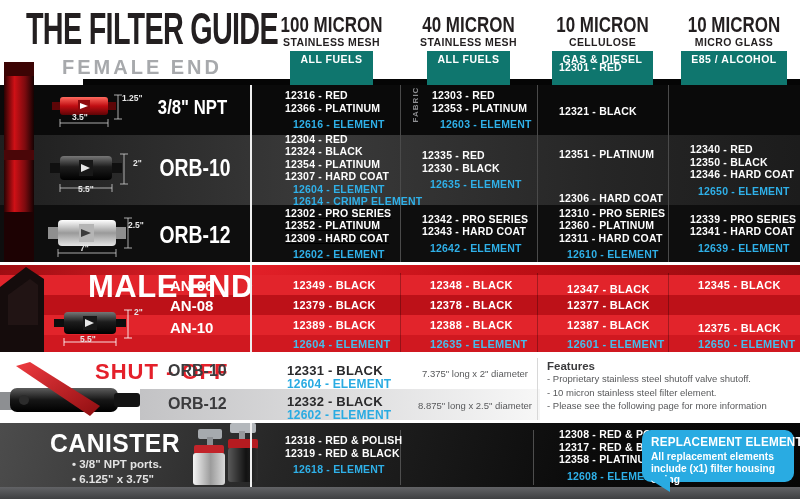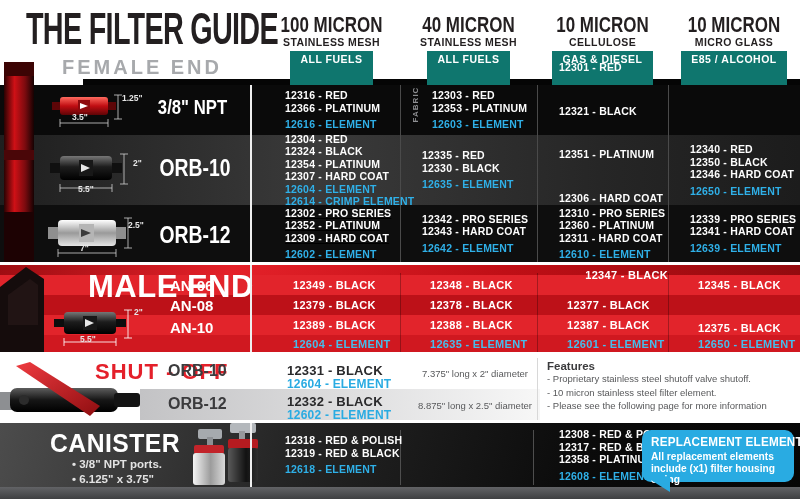--- a/index.html
+++ b/index.html
@@ -18,21 +18,21 @@
               letter-spacing:.5px;padding:2px 10px 20px;}
   
   .drow{left:0;width:800px;}
   #frow1{top:85px;height:50px;background:#0a0a0a;}
   #frow2{top:135px;height:70px;background:linear-gradient(90deg,#1f1f1f,#3a3a3a 40%,#262626 75%,#1c1c1c);}
   #frow3{top:205px;height:57px;background:#0e0e0e;}
   .vdiv-dark{width:1px;background:#4a4a4a;}
   .white-div{width:2px;background:#efefef;}
   .cell{display:flex;flex-direction:column;justify-content:center;padding-left:22px;box-sizing:border-box;}
   .part{font-size:10.5px;font-weight:700;color:#fdfdfd;line-height:12.5px;letter-spacing:.2px;white-space:nowrap;}
-  .elem{color:#2fb0e8;}
+  .elem{color:#2fb0e8;margin-left:8px;}
   .vgap{height:4px;}
   .rowlabel{font-weight:900;color:#fff;text-align:center;transform:scaleX(.88) scaleY(1.1);transform-origin:center;white-space:nowrap;}
   .dim{font-size:8.5px;font-weight:700;color:#e6e6e6;white-space:nowrap;}
   #fabric-note{font-size:8px;font-weight:900;color:#8f9093;letter-spacing:1px;transform:rotate(-90deg);transform-origin:center;}
   
   #male-section{left:0;top:265px;width:800px;height:87px;
      background:linear-gradient(115deg,#9e0d12,#e42129 28%,#c00f16 60%,#8e0a0e);}
   .mband{left:0;width:800px;}
   .mb-light{background:#e2242b;}
   .mb-dark{background:#bd1118;}
@@ -284,21 +284,21 @@
   <div class="abs vdiv-red" style="left:400px;top:273px;height:79px;"></div>
   <div class="abs vdiv-red" style="left:537px;top:273px;height:79px;"></div>
   <div class="abs vdiv-red" style="left:668px;top:273px;height:79px;"></div>
 
   <div class="abs mcell" style="left:263px;top:275px;width:137px;height:20px;">
       <div class="mpart">12349 - BLACK</div>
     </div>
   <div class="abs mcell" style="left:400px;top:275px;width:137px;height:20px;">
       <div class="mpart">12348 - BLACK</div>
     </div>
-  <div class="abs mcell" style="left:537px;top:265px;width:131px;height:20px;justify-content:flex-end;">
+  <div class="abs mcell" style="left:537px;top:279px;width:131px;height:20px;">
       <div class="mpart">12347 - BLACK</div>
     </div>
   <div class="abs mcell" style="left:668px;top:275px;width:132px;height:20px;">
       <div class="mpart">12345 - BLACK</div>
     </div>
 
   <div class="abs mcell" style="left:263px;top:295px;width:137px;height:20px;text-align:center;">
       <div class="mpart">12379 - BLACK</div>
     </div>
   <div class="abs mcell" style="left:400px;top:295px;width:137px;height:20px;">

